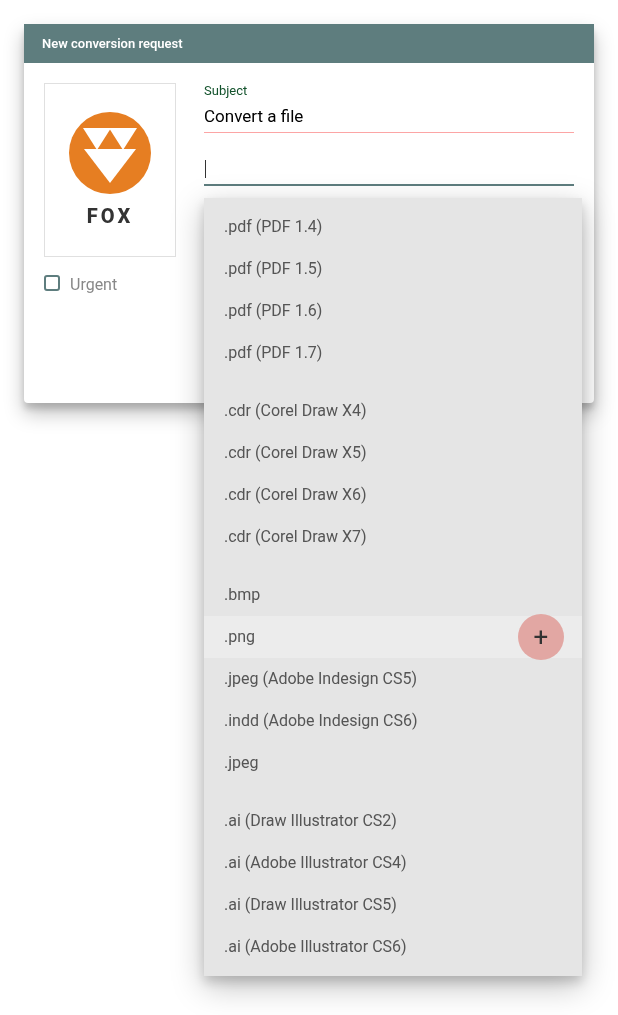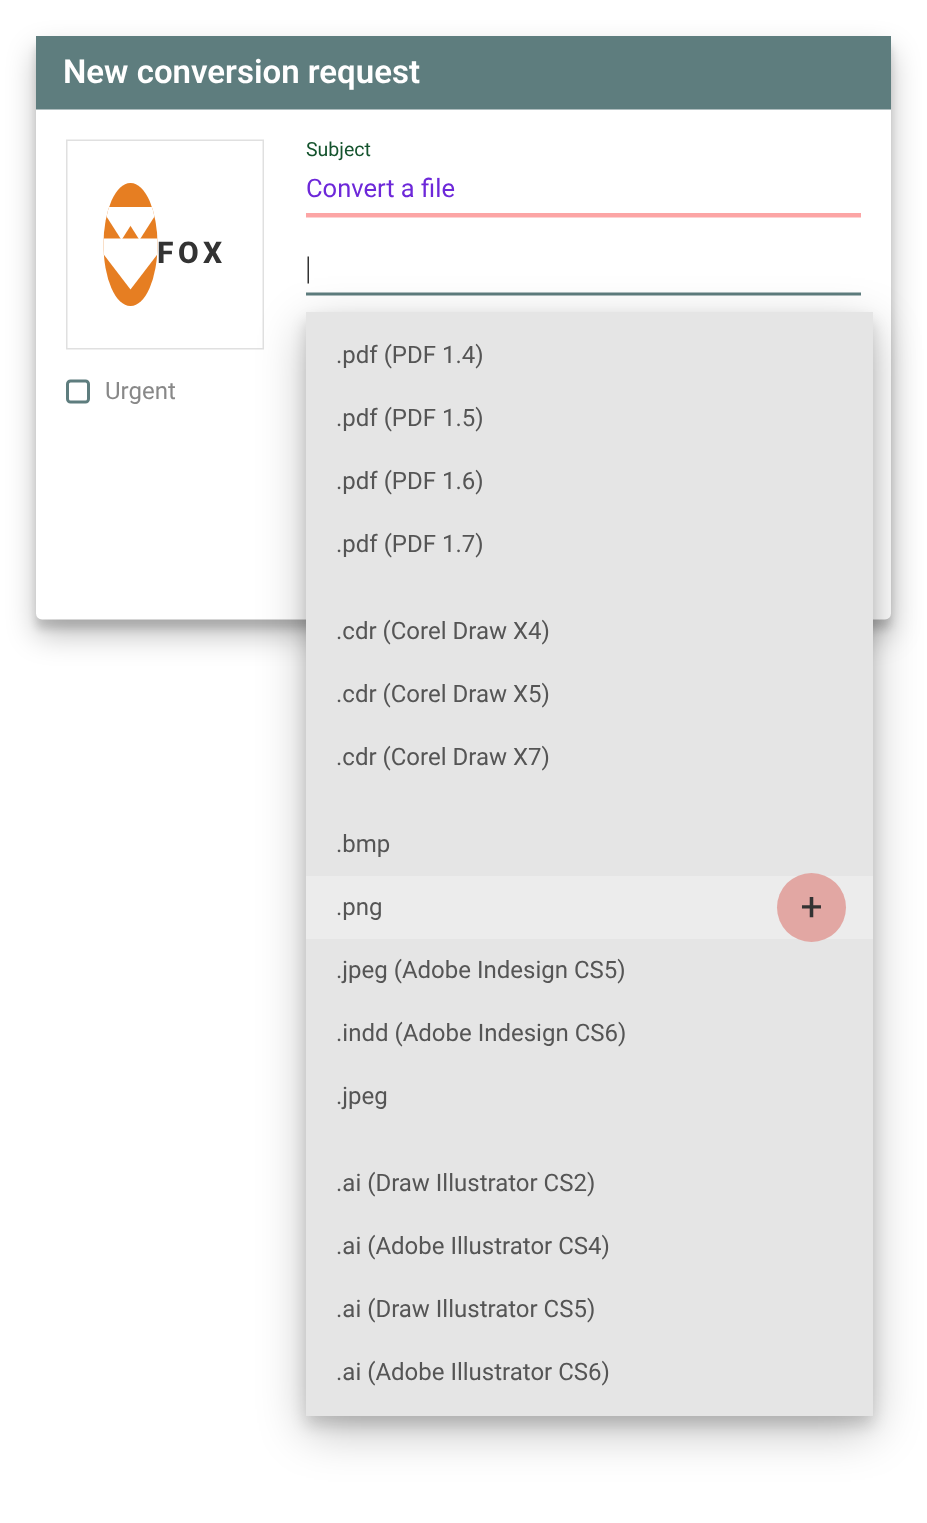--- a/index.html
+++ b/index.html
@@ -14,40 +14,40 @@
       background: #fff;
       border-radius: 4px;
       box-shadow: 0 10px 20px rgba(0,0,0,0.25), 0 6px 6px rgba(0,0,0,0.15);
       overflow: visible;
       position: relative;
     }
     .card-header {
       background: #5e7d7e;
       color: #fff;
       font-weight: 600;
-      font-size: 22px;
+      font-size: 13px;
       padding: 12px 18px;
     }
     .card-body {
       display: flex;
       padding: 20px;
       gap: 20px;
       min-height: 340px;
     }
     .left-col {
       width: 140px;
       flex-shrink: 0;
     }
     .logo-box {
       border: 1px solid #e0e0e0;
       padding: 24px;
       width: 132px;
-      height: 140px;
-      display: flex;
-      flex-direction: row;
+      height: 174px;
+      display: flex;
+      flex-direction: column;
       align-items: center;
       justify-content: center;
     }
     .fox-circle {
       width: 82px;
       height: 82px;
       border-radius: 50%;
       background: #e67e22;
       position: relative;
       display: flex;
@@ -82,21 +82,21 @@
     }
     .logo-text {
       font-weight: 800;
       font-size: 20px;
       letter-spacing: 3px;
       color: #333;
       margin-top: 10px;
     }
     .checkbox-row {
       display: flex;
-      align-items: center;
+      align-items: flex-start;
       gap: 10px;
       margin-top: 18px;
     }
     .checkbox-box {
       width: 16px;
       height: 16px;
       border: 2px solid #5e7d7e;
       border-radius: 3px;
     }
     .checkbox-label {
@@ -110,23 +110,23 @@
     .field {
       margin-bottom: 20px;
     }
     .field-label {
       color: #14532d;
       font-size: 13px;
       margin-bottom: 4px;
     }
     .field-value {
       font-size: 17px;
-      color: #6d28d9;
+      color: #000000;
       padding: 4px 0 6px 0;
-      border-bottom: 3px solid #fca5a5;
+      border-bottom: 1px solid #fca5a5;
     }
     .field-input-active {
       font-size: 17px;
       color: #333;
       padding: 4px 0 6px 0;
       border-bottom: 2px solid #5e7d7e;
       min-height: 28px;
       position: relative;
     }
     .cursor {
@@ -217,20 +217,21 @@
       <div class="dropdown" id="dropdown">
           <div class="dd-group">
             <div class="dd-item">.pdf (PDF 1.4)</div>
             <div class="dd-item">.pdf (PDF 1.5)</div>
             <div class="dd-item">.pdf (PDF 1.6)</div>
             <div class="dd-item">.pdf (PDF 1.7)</div>
           </div>
           <div class="dd-group">
             <div class="dd-item">.cdr (Corel Draw X4)</div>
             <div class="dd-item">.cdr (Corel Draw X5)</div>
+            <div class="dd-item">.cdr (Corel Draw X6)</div>
             <div class="dd-item">.cdr (Corel Draw X7)</div>
           </div>
           <div class="dd-group">
             <div class="dd-item">.bmp</div>
             <div class="dd-item highlighted">.png<div class="add-btn">
                 <span>+</span>
               </div></div>
             <div class="dd-item">.jpeg (Adobe Indesign CS5)</div>
             <div class="dd-item">.indd (Adobe Indesign CS6)</div>
             <div class="dd-item">.jpeg</div>

